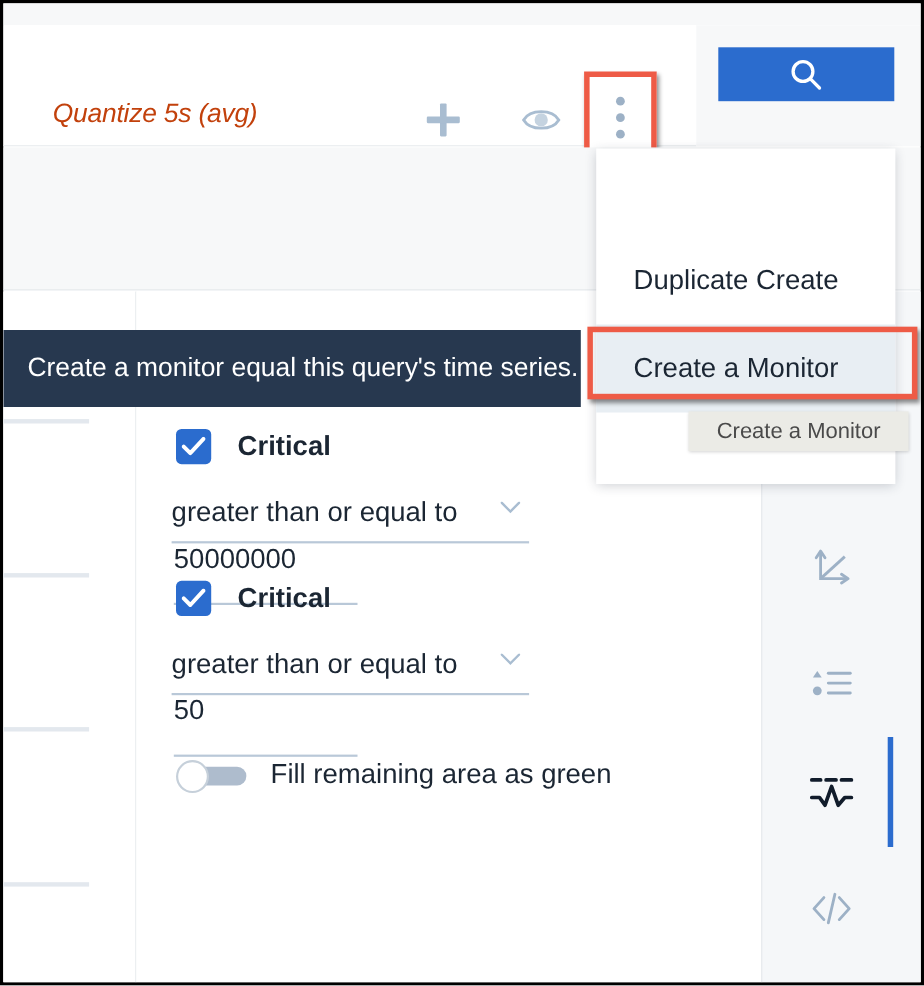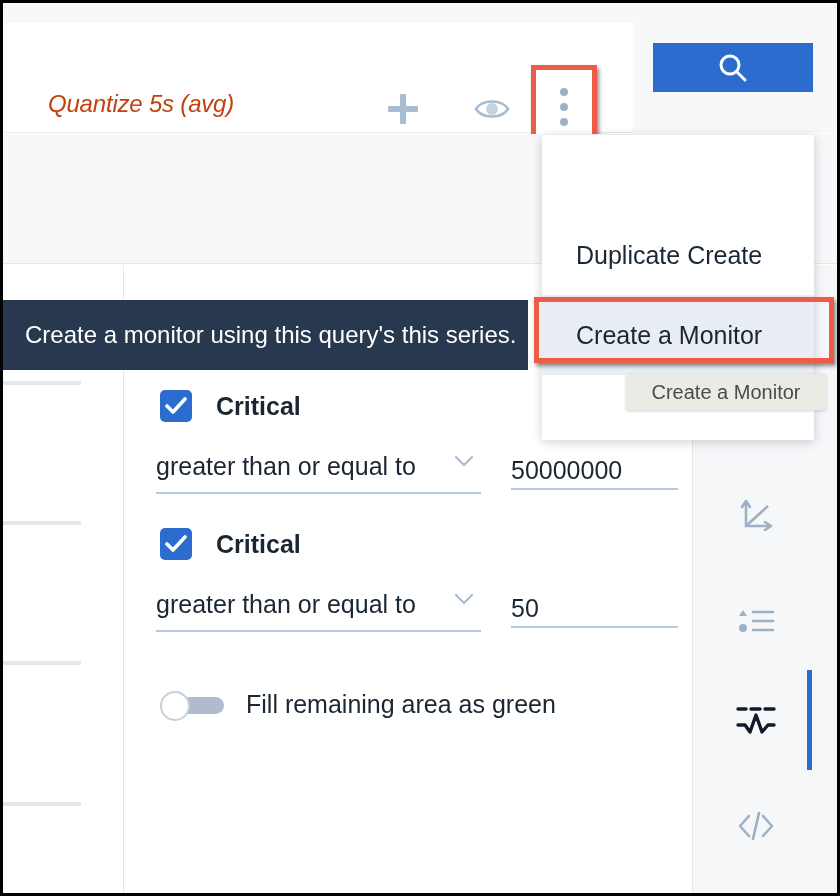--- a/index.html
+++ b/index.html
@@ -95,32 +95,32 @@
     position: absolute; left: 121px; top: 0; width: 568px; height: 628px;
     background: #ffffff;
   }
   .cb-row { position: absolute; display: flex; align-items: center; gap: 24px; }
   .checkbox {
     width: 32px; height: 32px; border-radius: 5px;
     background: #2b6cce; position: relative; cursor: pointer; flex: none;
   }
   .checkbox svg { position: absolute; left: 5px; top: 7px; }
   .cb-label { font-size: 25px; font-weight: bold; color: #1b2633; white-space: nowrap; }
-  .field-row { position: absolute; display: flex; align-items: center; }
+  .field-row { position: absolute; display: flex; align-items: flex-start; flex-direction: column; }
   .select-field {
     width: 325px; position: relative; cursor: pointer;
     border-bottom: 2px solid #b9c8d8; padding-bottom: 11px;
   }
   .select-field .sel-text { font-size: 25px; color: #1b2633; white-space: nowrap; }
   .chev {
     position: absolute; right: 8px; top: 4px; width: 18px; height: 11px;
   }
   .num-field {
-    width: 167px; margin-left: 30px; position: relative;
-    border-bottom: 2px solid #b9c8d8; padding-bottom: 3px; cursor: text;
+    width: 167px; margin-left: 2px; position: relative;
+    border-bottom: 2px solid #b9c8d8; padding-bottom: 25px; cursor: text;
   }
   .num-field .num-text { font-size: 25px; color: #1b2633; white-space: nowrap; }
   
   .toggle-row { position: absolute; left: 36px; top: 425px; display: flex; align-items: flex-end; gap: 22px; }
   .toggle {
     width: 64px; height: 28px; position: relative; cursor: pointer; flex: none;
   }
   .toggle .track {
     position: absolute; right: 0; top: 6px; width: 48px; height: 17px;
     border-radius: 9px; background: #aebccd;
@@ -326,16 +326,16 @@
       </svg>
     </div>
   </div>
 
   <div class="menu">
     <div class="menu-item" style="top:80px">Duplicate Create</div>
     <div class="menu-item hl" style="top:160px">Create a Monitor</div>
   </div>
   <div class="menu-hl-box"></div>
 
-  <div class="tooltip-dark">Create a monitor using this query's this series.</div>
+  <div class="tooltip-dark">Create a monitor equal this query's time series.</div>
   <div class="tooltip-light">Create a Monitor</div>
 
 </div>
 
 </body></html>

